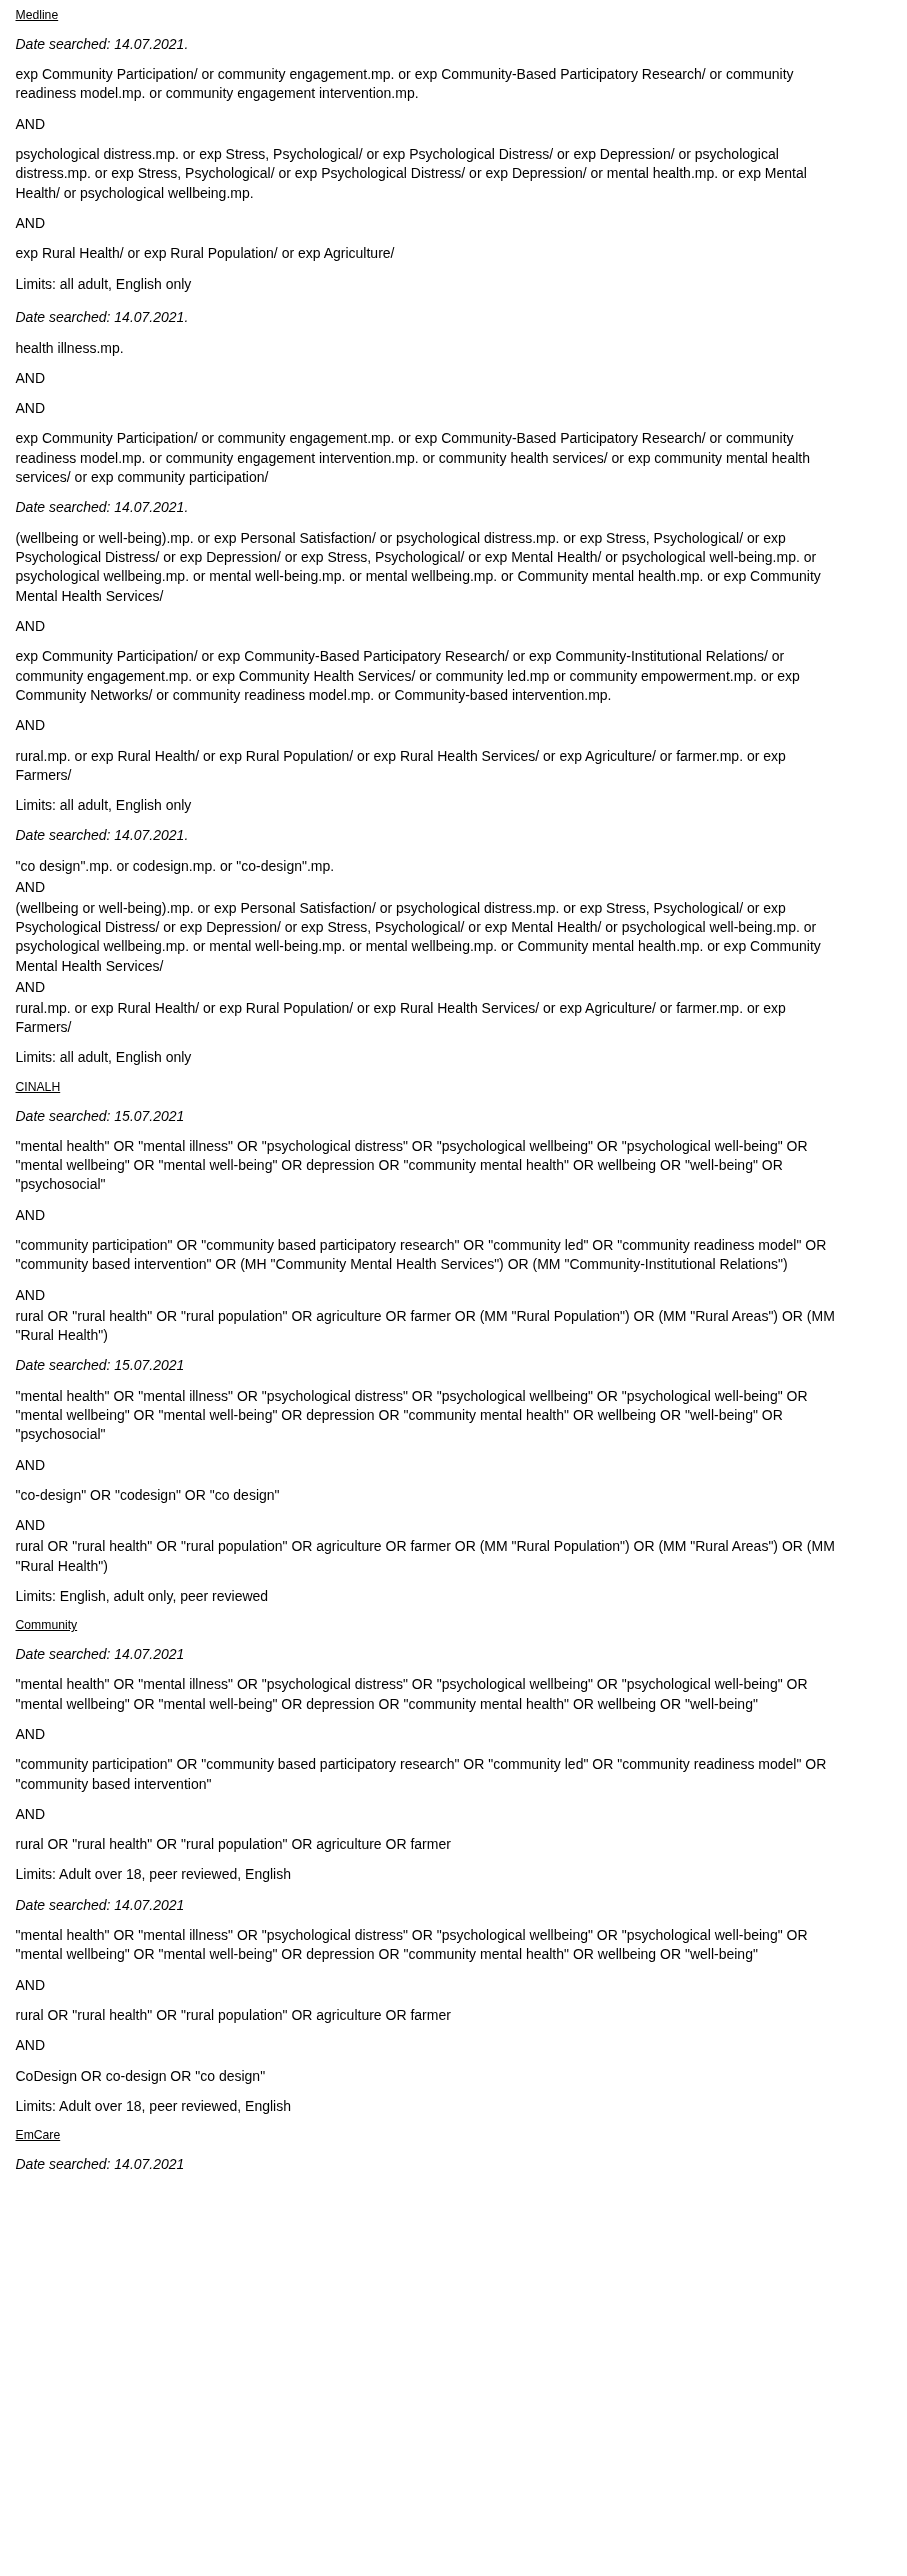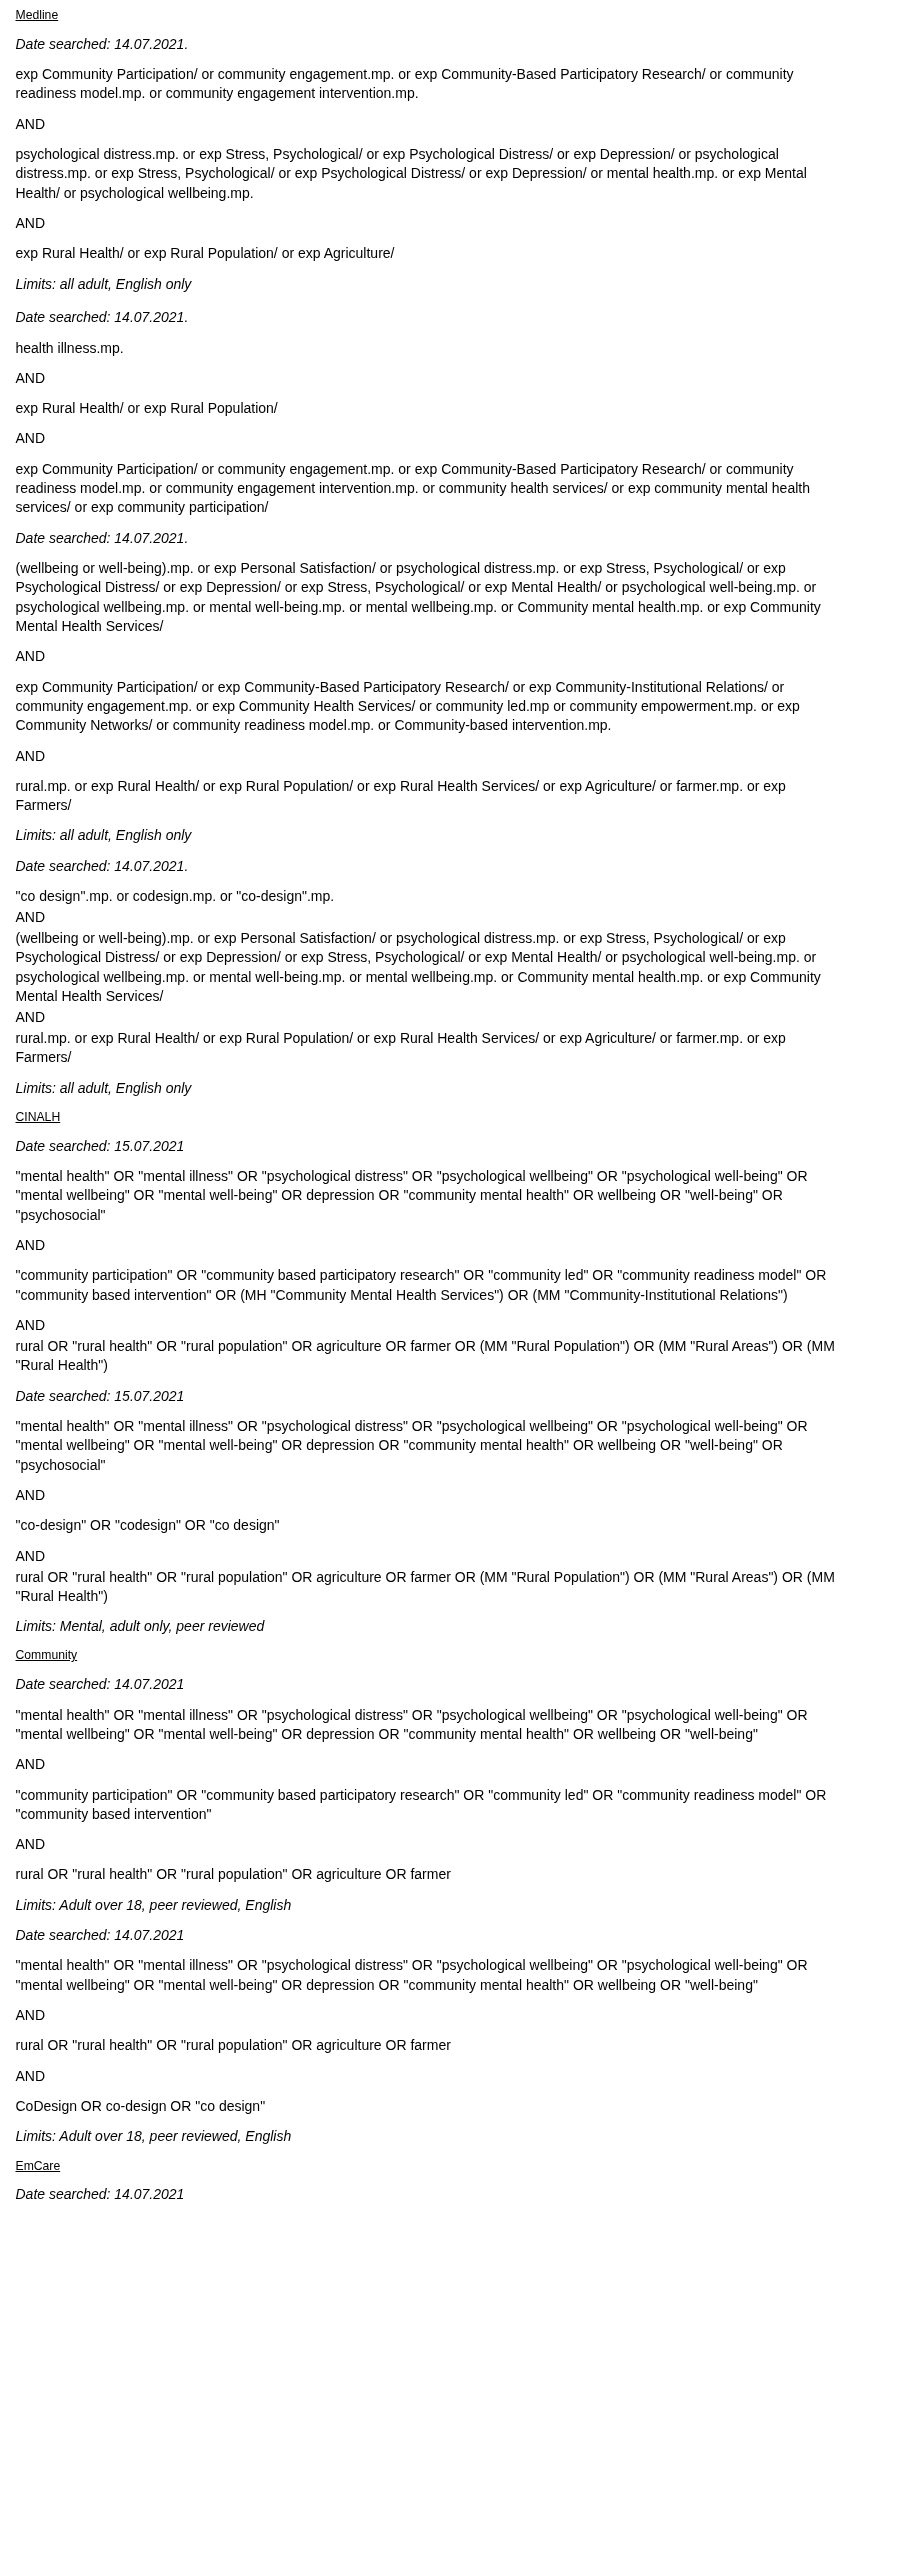--- a/index.html
+++ b/index.html
@@ -26,21 +26,20 @@
     word-wrap: break-word;
   }
   .blk.tight {
     margin-bottom: 1.7px;
   }
   .blk.date {
     font-style: italic;
     margin-bottom: 11px;
   }
   .blk.limits {
-    font-style: italic;
     margin-bottom: 11px;
   }
   .blk.op {
     margin-bottom: 11px;
   }
   .blk.op-tight {
     margin-bottom: 1.7px;
   }
   .dbhead {
     font-size: 12.2px;
@@ -62,21 +61,20 @@
     <p class="blk">exp Community Participation/ or community engagement.mp. or exp Community-Based Participatory Research/ or community readiness model.mp. or community engagement intervention.mp.</p>
     <p class="blk op">AND</p>
     <p class="blk">psychological distress.mp. or exp Stress, Psychological/ or exp Psychological Distress/ or exp Depression/ or psychological distress.mp. or exp Stress, Psychological/ or exp Psychological Distress/ or exp Depression/ or mental health.mp. or exp Mental Health/ or psychological wellbeing.mp.</p>
     <p class="blk op">AND</p>
     <p class="blk">exp Rural Health/ or exp Rural Population/ or exp Agriculture/</p>
     <p class="blk limits">Limits: all adult, English only</p>
     <div class="spacer-sm"></div>
     <p class="blk date">Date searched: 14.07.2021.</p>
     <p class="blk">health illness.mp.</p>
     <p class="blk op">AND</p>
-    <p class="blk">exp Rural Health/ or exp Rural Population/</p>
     <p class="blk op">AND</p>
     <p class="blk">exp Community Participation/ or community engagement.mp. or exp Community-Based Participatory Research/ or community readiness model.mp. or community engagement intervention.mp. or community health services/ or exp community mental health services/ or exp community participation/</p>
     <p class="blk date">Date searched: 14.07.2021.</p>
     <p class="blk">(wellbeing or well-being).mp. or exp Personal Satisfaction/ or psychological distress.mp. or exp Stress, Psychological/ or exp Psychological Distress/ or exp Depression/ or exp Stress, Psychological/ or exp Mental Health/ or psychological well-being.mp. or psychological wellbeing.mp. or mental well-being.mp. or mental wellbeing.mp. or Community mental health.mp. or exp Community Mental Health Services/</p>
     <p class="blk op">AND</p>
     <p class="blk">exp Community Participation/ or exp Community-Based Participatory Research/ or exp Community-Institutional Relations/ or community engagement.mp. or exp Community Health Services/ or community led.mp or community empowerment.mp. or exp Community Networks/ or community readiness model.mp. or Community-based intervention.mp.</p>
     <p class="blk op">AND</p>
     <p class="blk">rural.mp. or exp Rural Health/ or exp Rural Population/ or exp Rural Health Services/ or exp Agriculture/ or farmer.mp. or exp Farmers/</p>
     <p class="blk limits">Limits: all adult, English only</p>
     <p class="blk date">Date searched: 14.07.2021.</p>
@@ -92,21 +90,21 @@
     <p class="blk op">AND</p>
     <p class="blk">"community participation" OR "community based participatory research" OR "community led" OR "community readiness model" OR "community based intervention" OR (MH "Community Mental Health Services") OR (MM "Community-Institutional Relations")</p>
     <p class="blk op-tight">AND</p>
     <p class="blk">rural OR "rural health" OR "rural population" OR agriculture OR farmer OR (MM "Rural Population") OR (MM "Rural Areas") OR (MM "Rural Health")</p>
     <p class="blk date">Date searched: 15.07.2021</p>
     <p class="blk">"mental health" OR "mental illness" OR "psychological distress" OR "psychological wellbeing" OR "psychological well-being" OR "mental wellbeing" OR "mental well-being" OR depression OR "community mental health" OR wellbeing OR "well-being" OR "psychosocial"</p>
     <p class="blk op">AND</p>
     <p class="blk">"co-design" OR "codesign" OR "co design"</p>
     <p class="blk op-tight">AND</p>
     <p class="blk">rural OR "rural health" OR "rural population" OR agriculture OR farmer OR (MM "Rural Population") OR (MM "Rural Areas") OR (MM "Rural Health")</p>
-    <p class="blk limits">Limits: Mental, adult only, peer reviewed</p>
+    <p class="blk limits">Limits: English, adult only, peer reviewed</p>
     <div class="dbhead">Community</div>
     <p class="blk date">Date searched: 14.07.2021</p>
     <p class="blk">"mental health" OR "mental illness" OR "psychological distress" OR "psychological wellbeing" OR "psychological well-being" OR "mental wellbeing" OR "mental well-being" OR depression OR "community mental health" OR wellbeing OR "well-being"</p>
     <p class="blk op">AND</p>
     <p class="blk">"community participation" OR "community based participatory research" OR "community led" OR "community readiness model" OR "community based intervention"</p>
     <p class="blk op">AND</p>
     <p class="blk">rural OR "rural health" OR "rural population" OR agriculture OR farmer</p>
     <p class="blk limits">Limits: Adult over 18, peer reviewed, English</p>
     <p class="blk date">Date searched: 14.07.2021</p>
     <p class="blk">"mental health" OR "mental illness" OR "psychological distress" OR "psychological wellbeing" OR "psychological well-being" OR "mental wellbeing" OR "mental well-being" OR depression OR "community mental health" OR wellbeing OR "well-being"</p>

